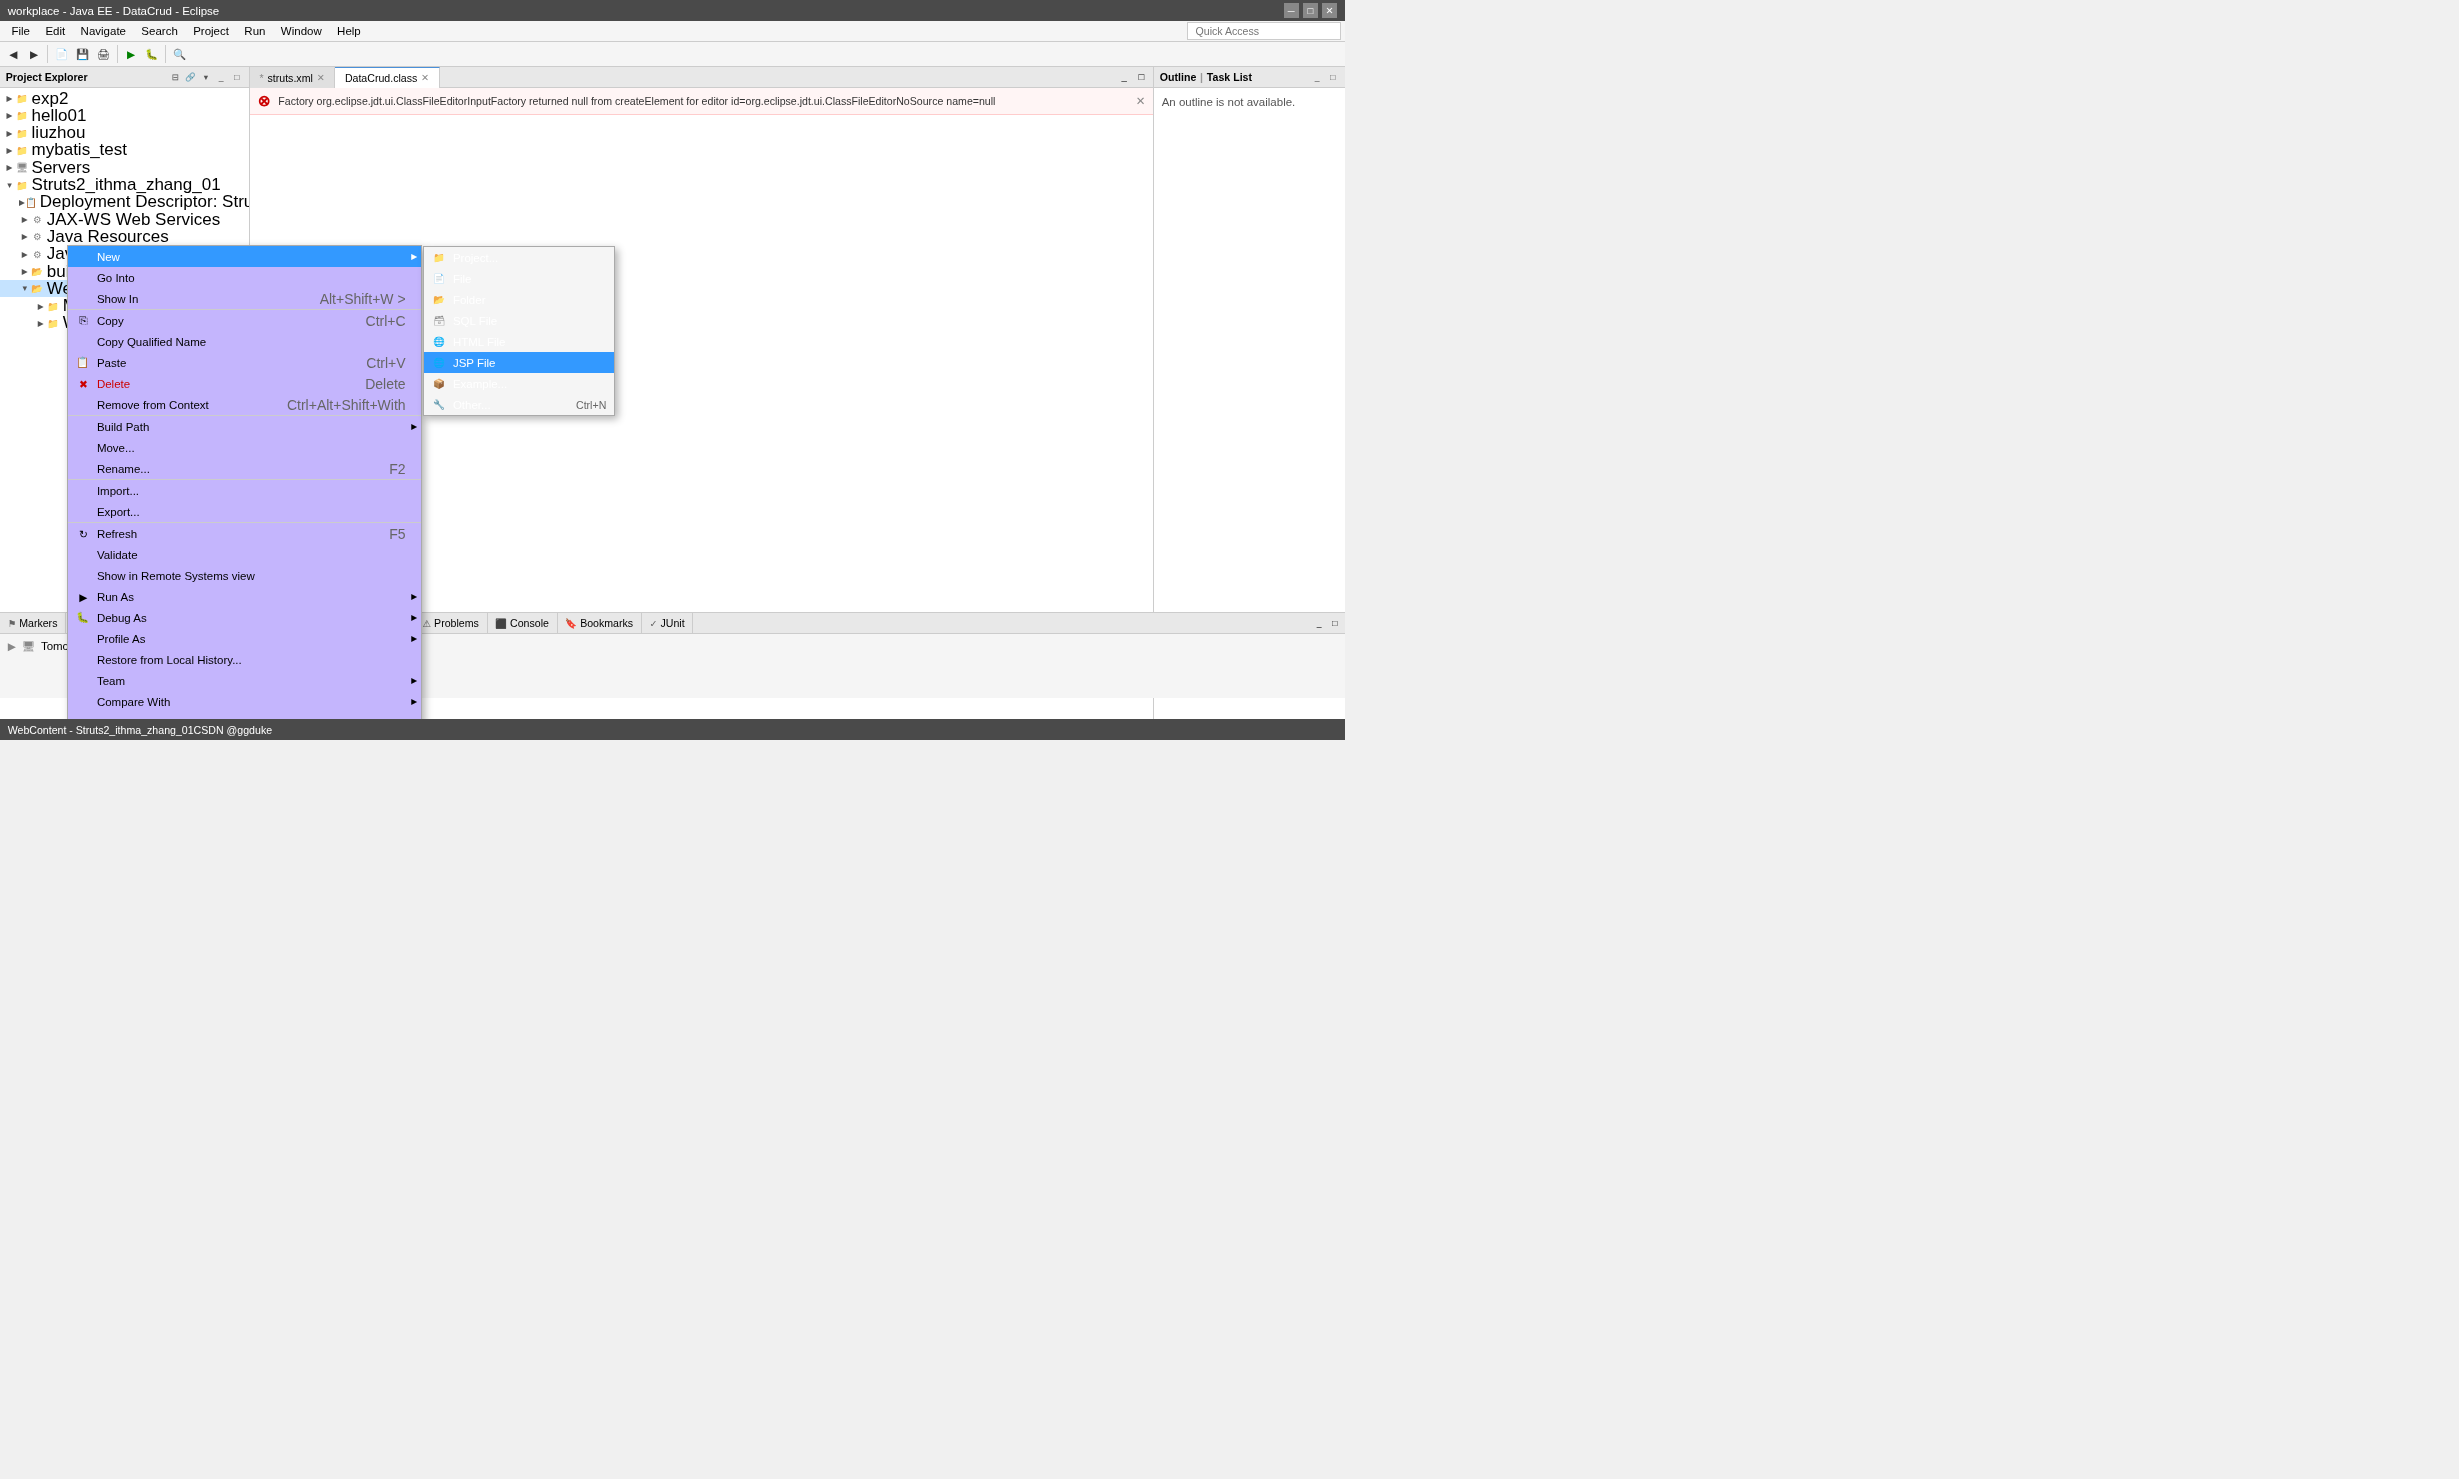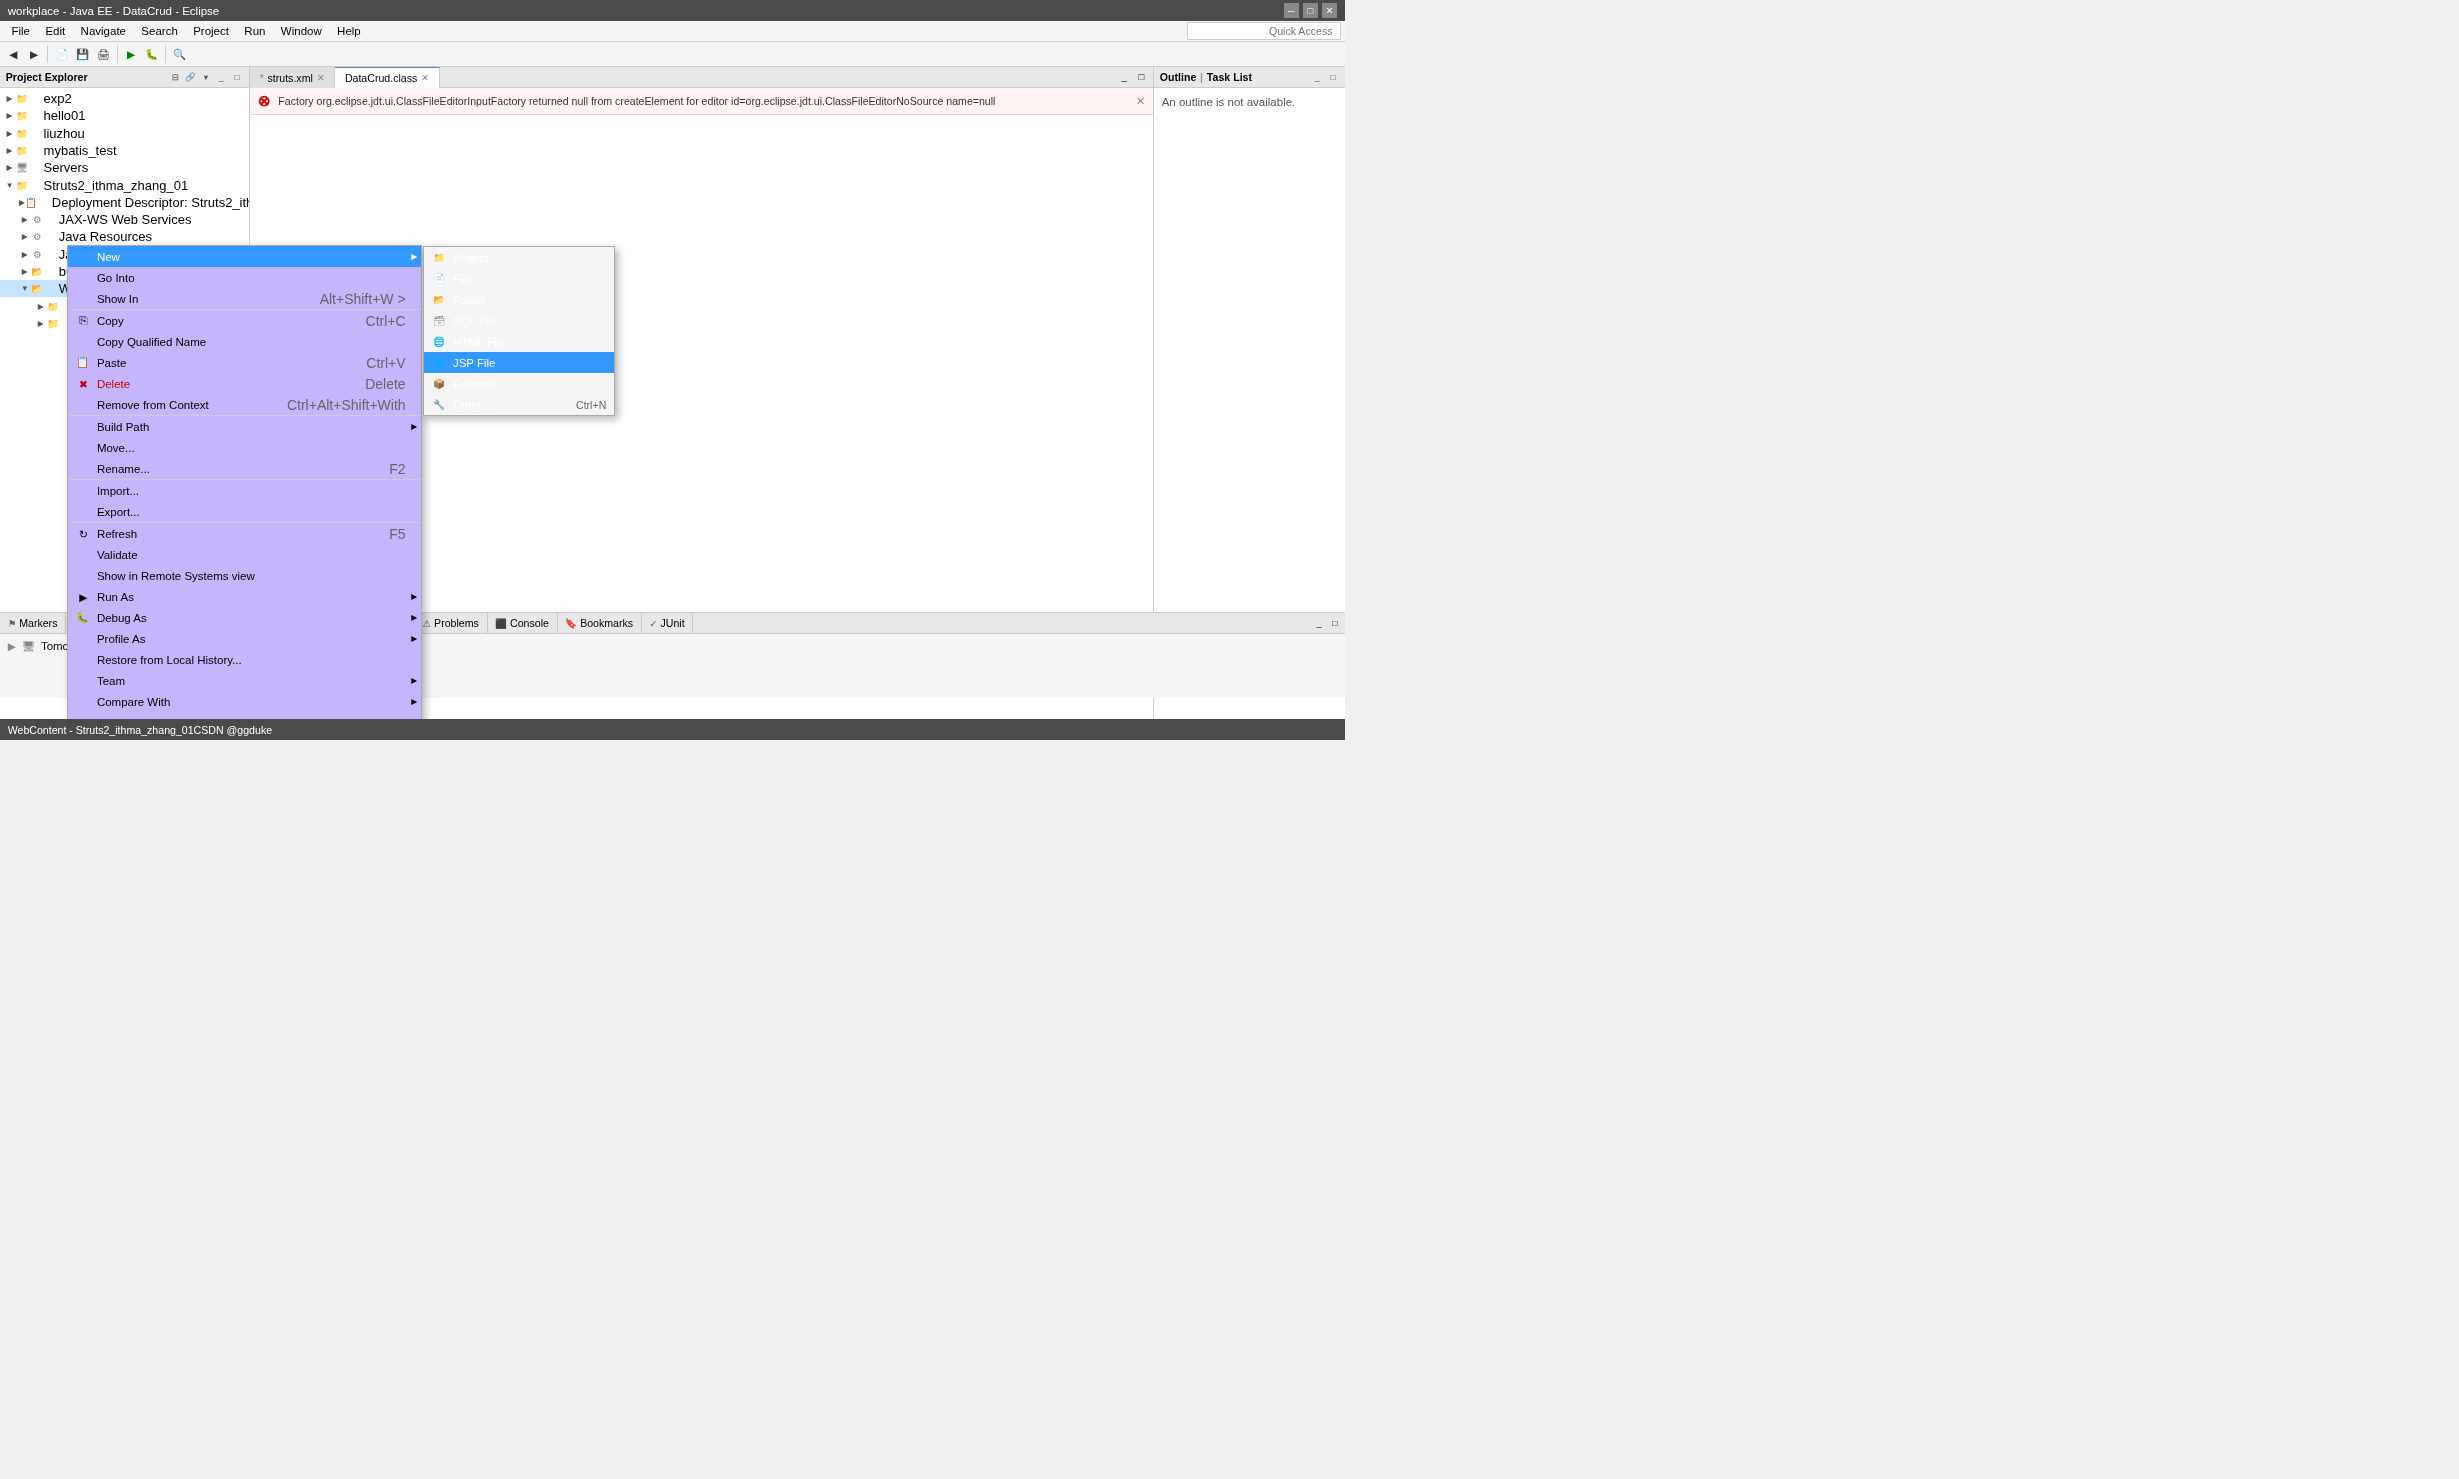--- a/index.html
+++ b/index.html
@@ -78,21 +78,20 @@
       background: #ccc;
       margin: 0 1.9px;
     }
     .quick-access {
       margin-left: auto;
       padding: 1.9px 7.7px;
       font-size: 10.6px;
       border: 1px solid #ccc;
       background: #fff;
       cursor: pointer;
-      text-align: right;
     }
 
     
     .left-panel {
       width: 250px;
       border-right: 1px solid #ccc;
       background: #fff;
       display: flex;
       flex-direction: column;
       position: relative;
@@ -143,21 +142,21 @@
       color: #555;
     }
     .tree-icon {
       width: 13.4px; height: 13.4px;
       margin-right: 2.9px;
       display: inline-flex;
       align-items: center;
       justify-content: center;
       font-size: 9.6px;
     }
-    .tree-label { font-size: 13px; margin-left: 12px; }
+    .tree-label { font-size: 17px; }
 
     
     .icon-folder { color: #f5a623; }
     .icon-project { color: #5b8dd9; }
     .icon-server { color: #888; }
 
     
     .context-menu {
       position: absolute;
       left: 67px;

